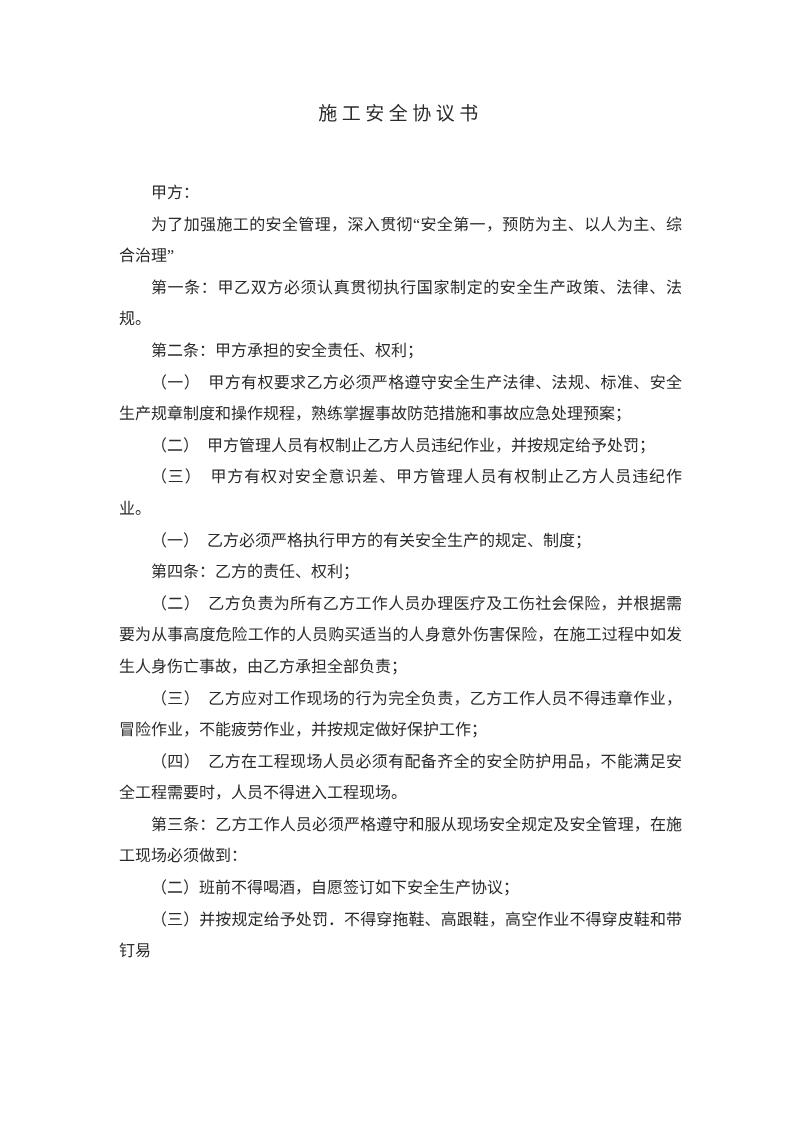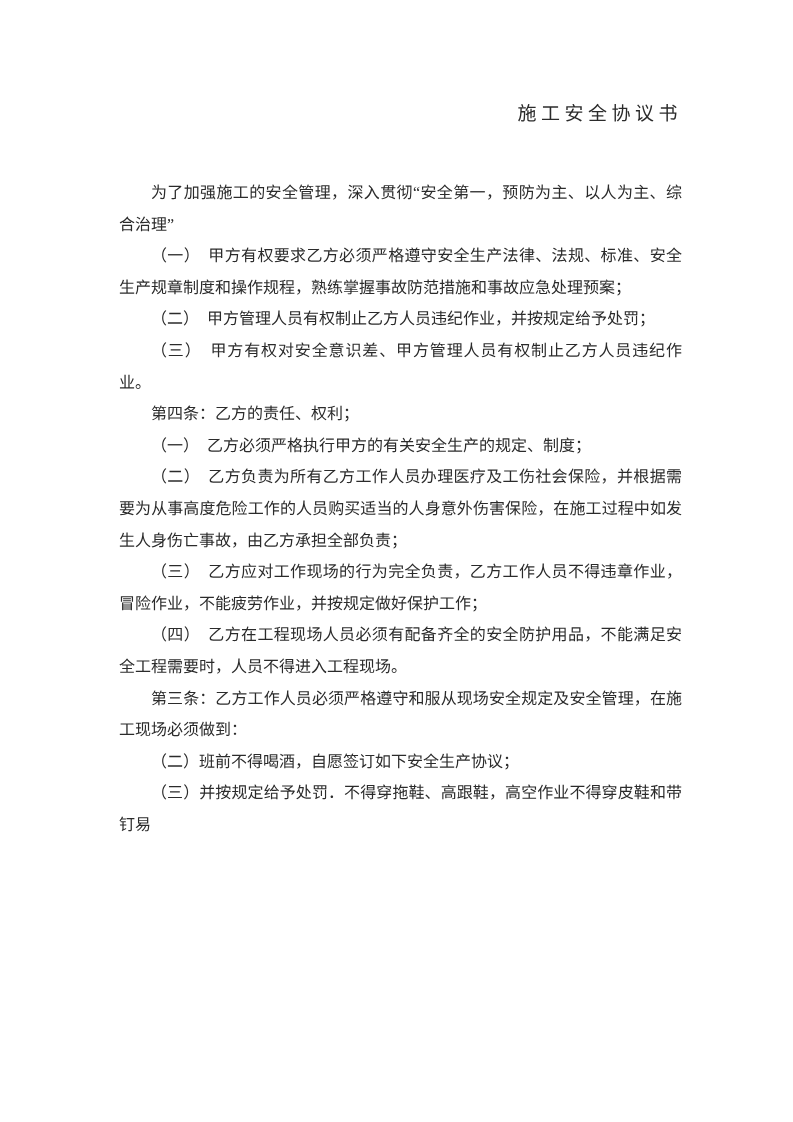--- a/index.html
+++ b/index.html
@@ -16,21 +16,21 @@
     font-family: "Liberation Serif", "DejaVu Serif", serif;
     color: #2b2b2b;
     box-sizing: border-box;
     padding: 97px 111px 0 119px;
   }
   .doc-title {
     margin: 0 0 47px 0;
     font-size: 19px;
     font-weight: normal;
     line-height: 33px;
-    text-align: right;
+    text-align: center;
     letter-spacing: 4.5px;
     white-space: nowrap;
   }
   .doc-body p {
     margin: 0;
     font-size: 16px;
     line-height: 31.6px;
     text-align: justify;
     word-break: break-all;
     letter-spacing: 0;
@@ -43,26 +43,29 @@
     letter-spacing: -0.45px;
   }
 </style>
 </head>
 <body>
 
 <div class="page">
   <h1 class="doc-title">施工安全协议书</h1>
 
   <div class="doc-body">
+    <p class="indent">甲方：</p>
     <p class="indent">为了加强施工的安全管理，深入贯彻“安全第一，预防为主、以人为主、综合治理”</p>
+    <p class="indent squeeze">第一条：甲乙双方必须认真贯彻执行国家制定的安全生产政策、法律、法规。</p>
+    <p class="indent">第二条：甲方承担的安全责任、权利；</p>
     <p class="indent squeeze">（一）　甲方有权要求乙方必须严格遵守安全生产法律、法规、标准、安全生产规章制度和操作规程，熟练掌握事故防范措施和事故应急处理预案；</p>
     <p class="indent">（二）　甲方管理人员有权制止乙方人员违纪作业，并按规定给予处罚；</p>
     <p class="indent">（三）　甲方有权对安全意识差、甲方管理人员有权制止乙方人员违纪作业。</p>
+    <p class="indent">（一）　乙方必须严格执行甲方的有关安全生产的规定、制度；</p>
     <p class="indent">第四条：乙方的责任、权利；</p>
-    <p class="indent">（一）　乙方必须严格执行甲方的有关安全生产的规定、制度；</p>
     <p class="indent squeeze">（二）　乙方负责为所有乙方工作人员办理医疗及工伤社会保险，并根据需要为从事高度危险工作的人员购买适当的人身意外伤害保险，在施工过程中如发生人身伤亡事故，由乙方承担全部负责；</p>
     <p class="indent squeeze">（三）　乙方应对工作现场的行为完全负责，乙方工作人员不得违章作业，冒险作业，不能疲劳作业，并按规定做好保护工作；</p>
     <p class="indent squeeze">（四）　乙方在工程现场人员必须有配备齐全的安全防护用品，不能满足安全工程需要时，人员不得进入工程现场。</p>
     <p class="indent">第三条：乙方工作人员必须严格遵守和服从现场安全规定及安全管理，在施工现场必须做到：</p>
     <p class="indent">（二）班前不得喝酒，自愿签订如下安全生产协议；</p>
     <p class="indent squeeze">（三）并按规定给予处罚．不得穿拖鞋、高跟鞋，高空作业不得穿皮鞋和带钉易</p>
   </div>
 </div>
 
 </body></html>

